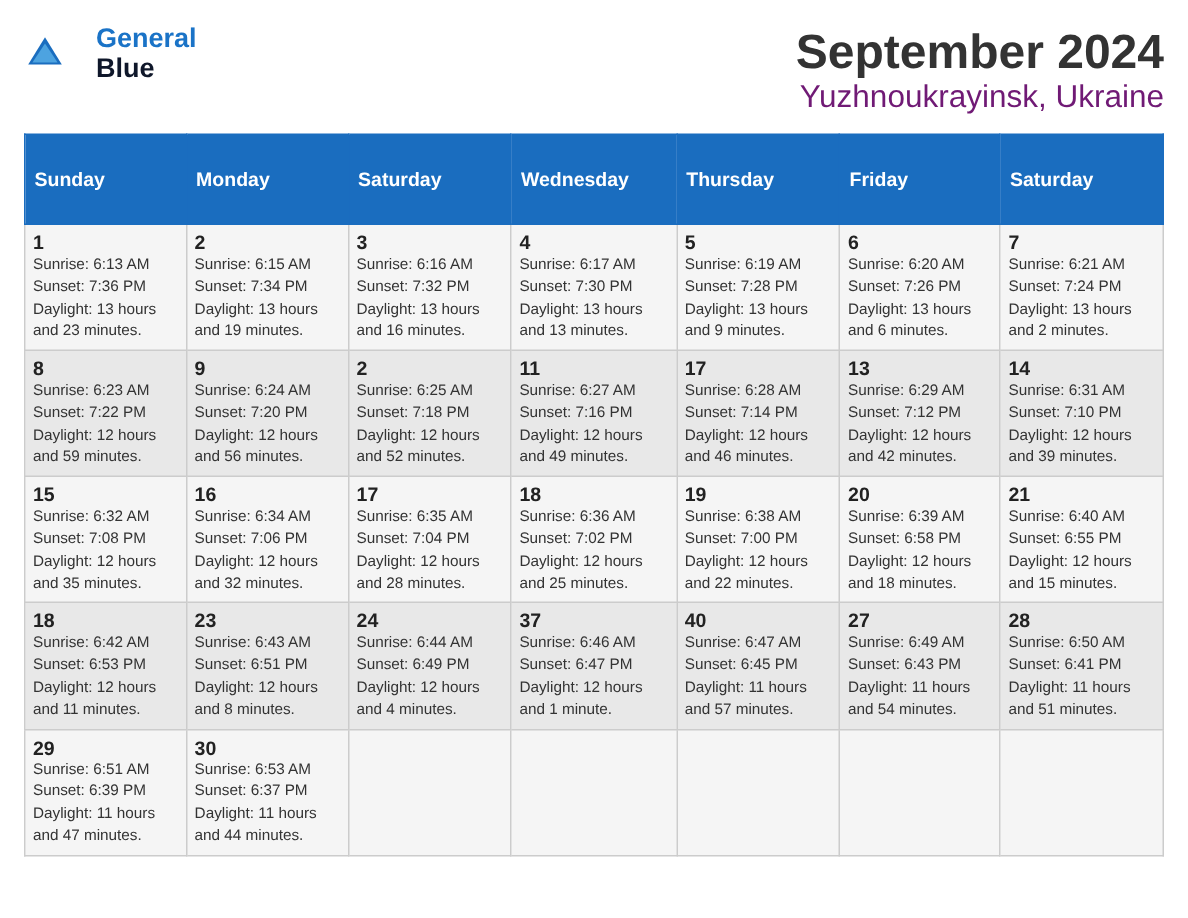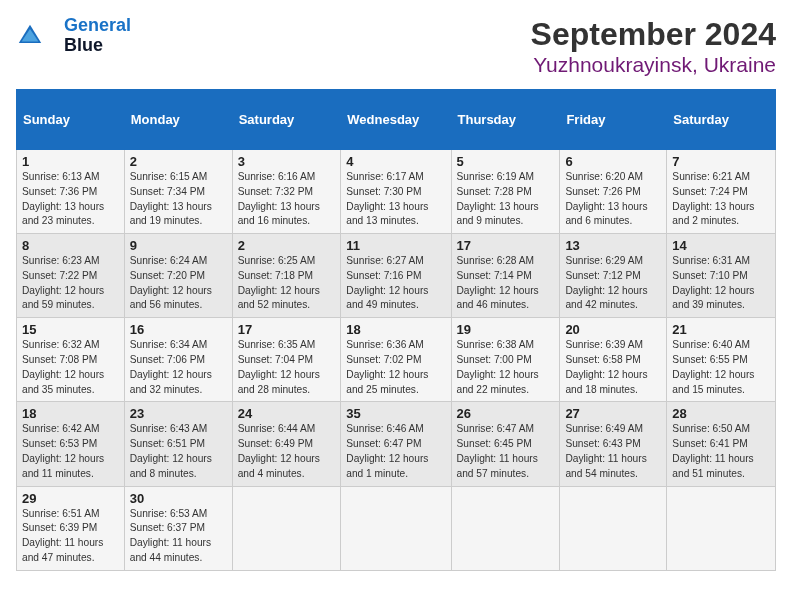--- a/index.html
+++ b/index.html
@@ -340,30 +340,30 @@
         <td>
     <span class="day-num">24</span>
     <div class="day-info">
       Sunrise: 6:44 AM<br>
       Sunset: 6:49 PM<br>
       Daylight: 12 hours<br>
       and 4 minutes.
     </div>
   </td>
         <td>
-    <span class="day-num">35</span>
+    <span class="day-num">37</span>
     <div class="day-info">
       Sunrise: 6:46 AM<br>
       Sunset: 6:47 PM<br>
       Daylight: 12 hours<br>
       and 1 minute.
     </div>
   </td>
         <td>
-    <span class="day-num">26</span>
+    <span class="day-num">40</span>
     <div class="day-info">
       Sunrise: 6:47 AM<br>
       Sunset: 6:45 PM<br>
       Daylight: 11 hours<br>
       and 57 minutes.
     </div>
   </td>
         <td>
     <span class="day-num">27</span>
     <div class="day-info">

